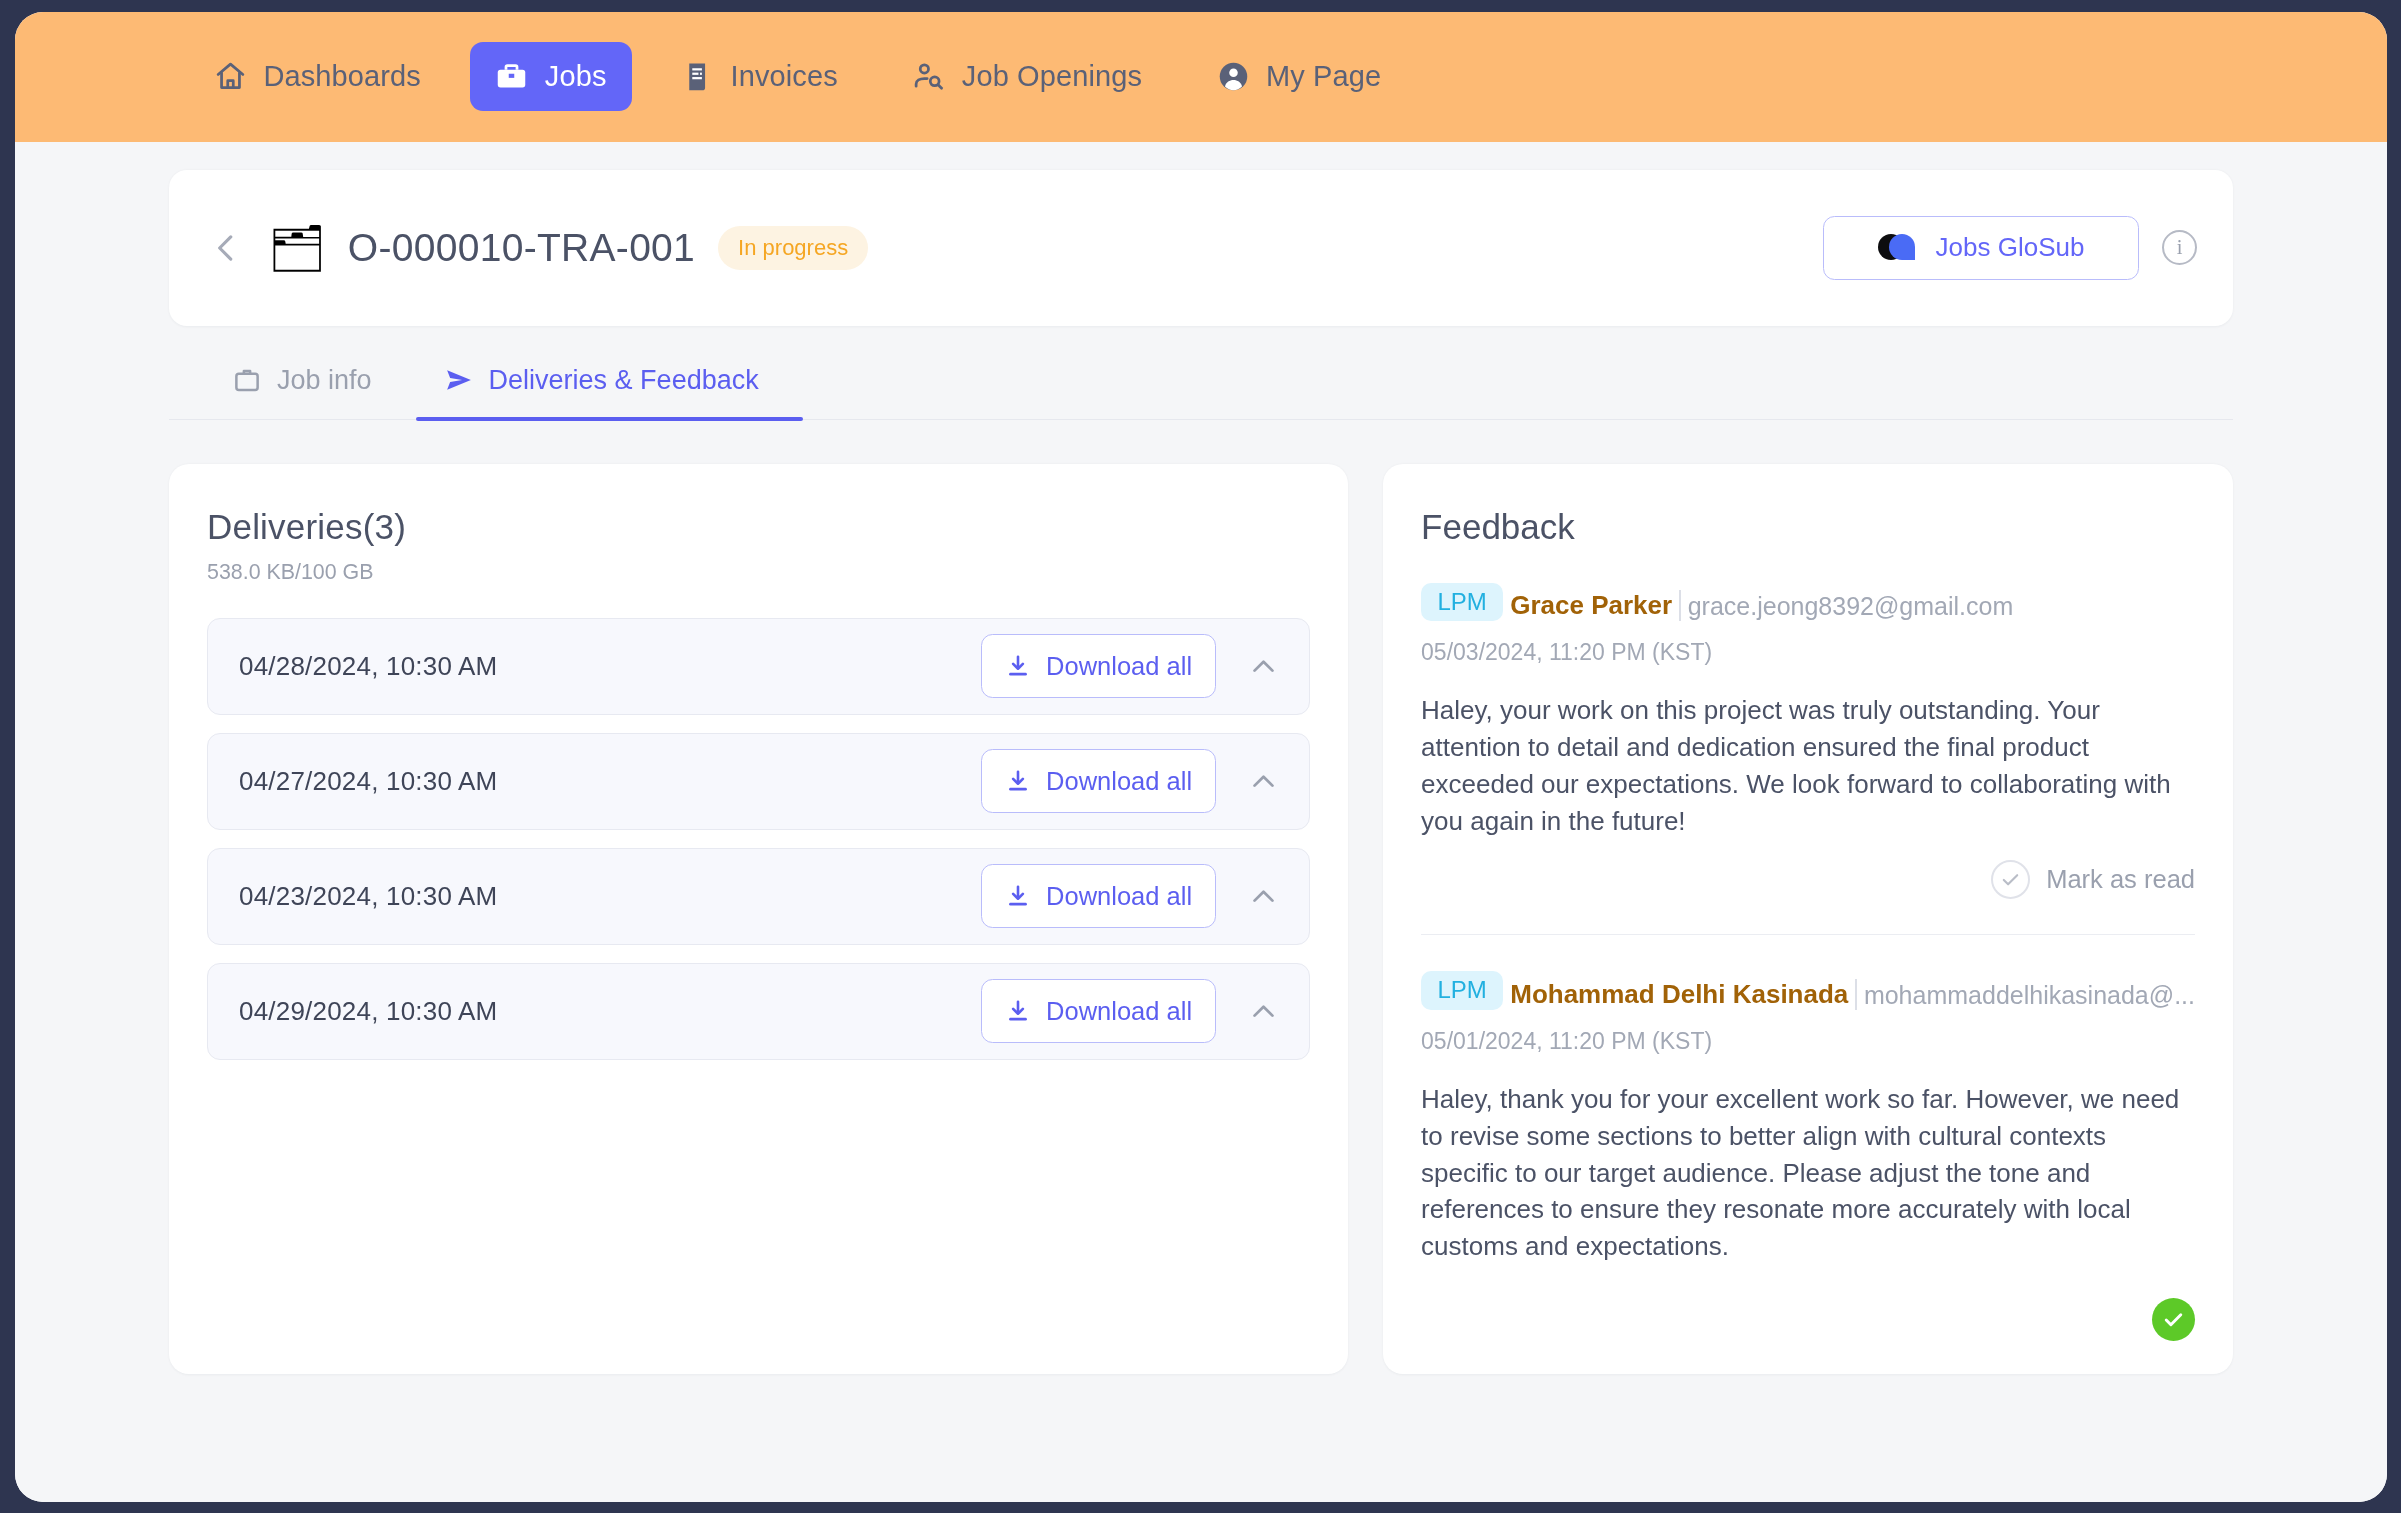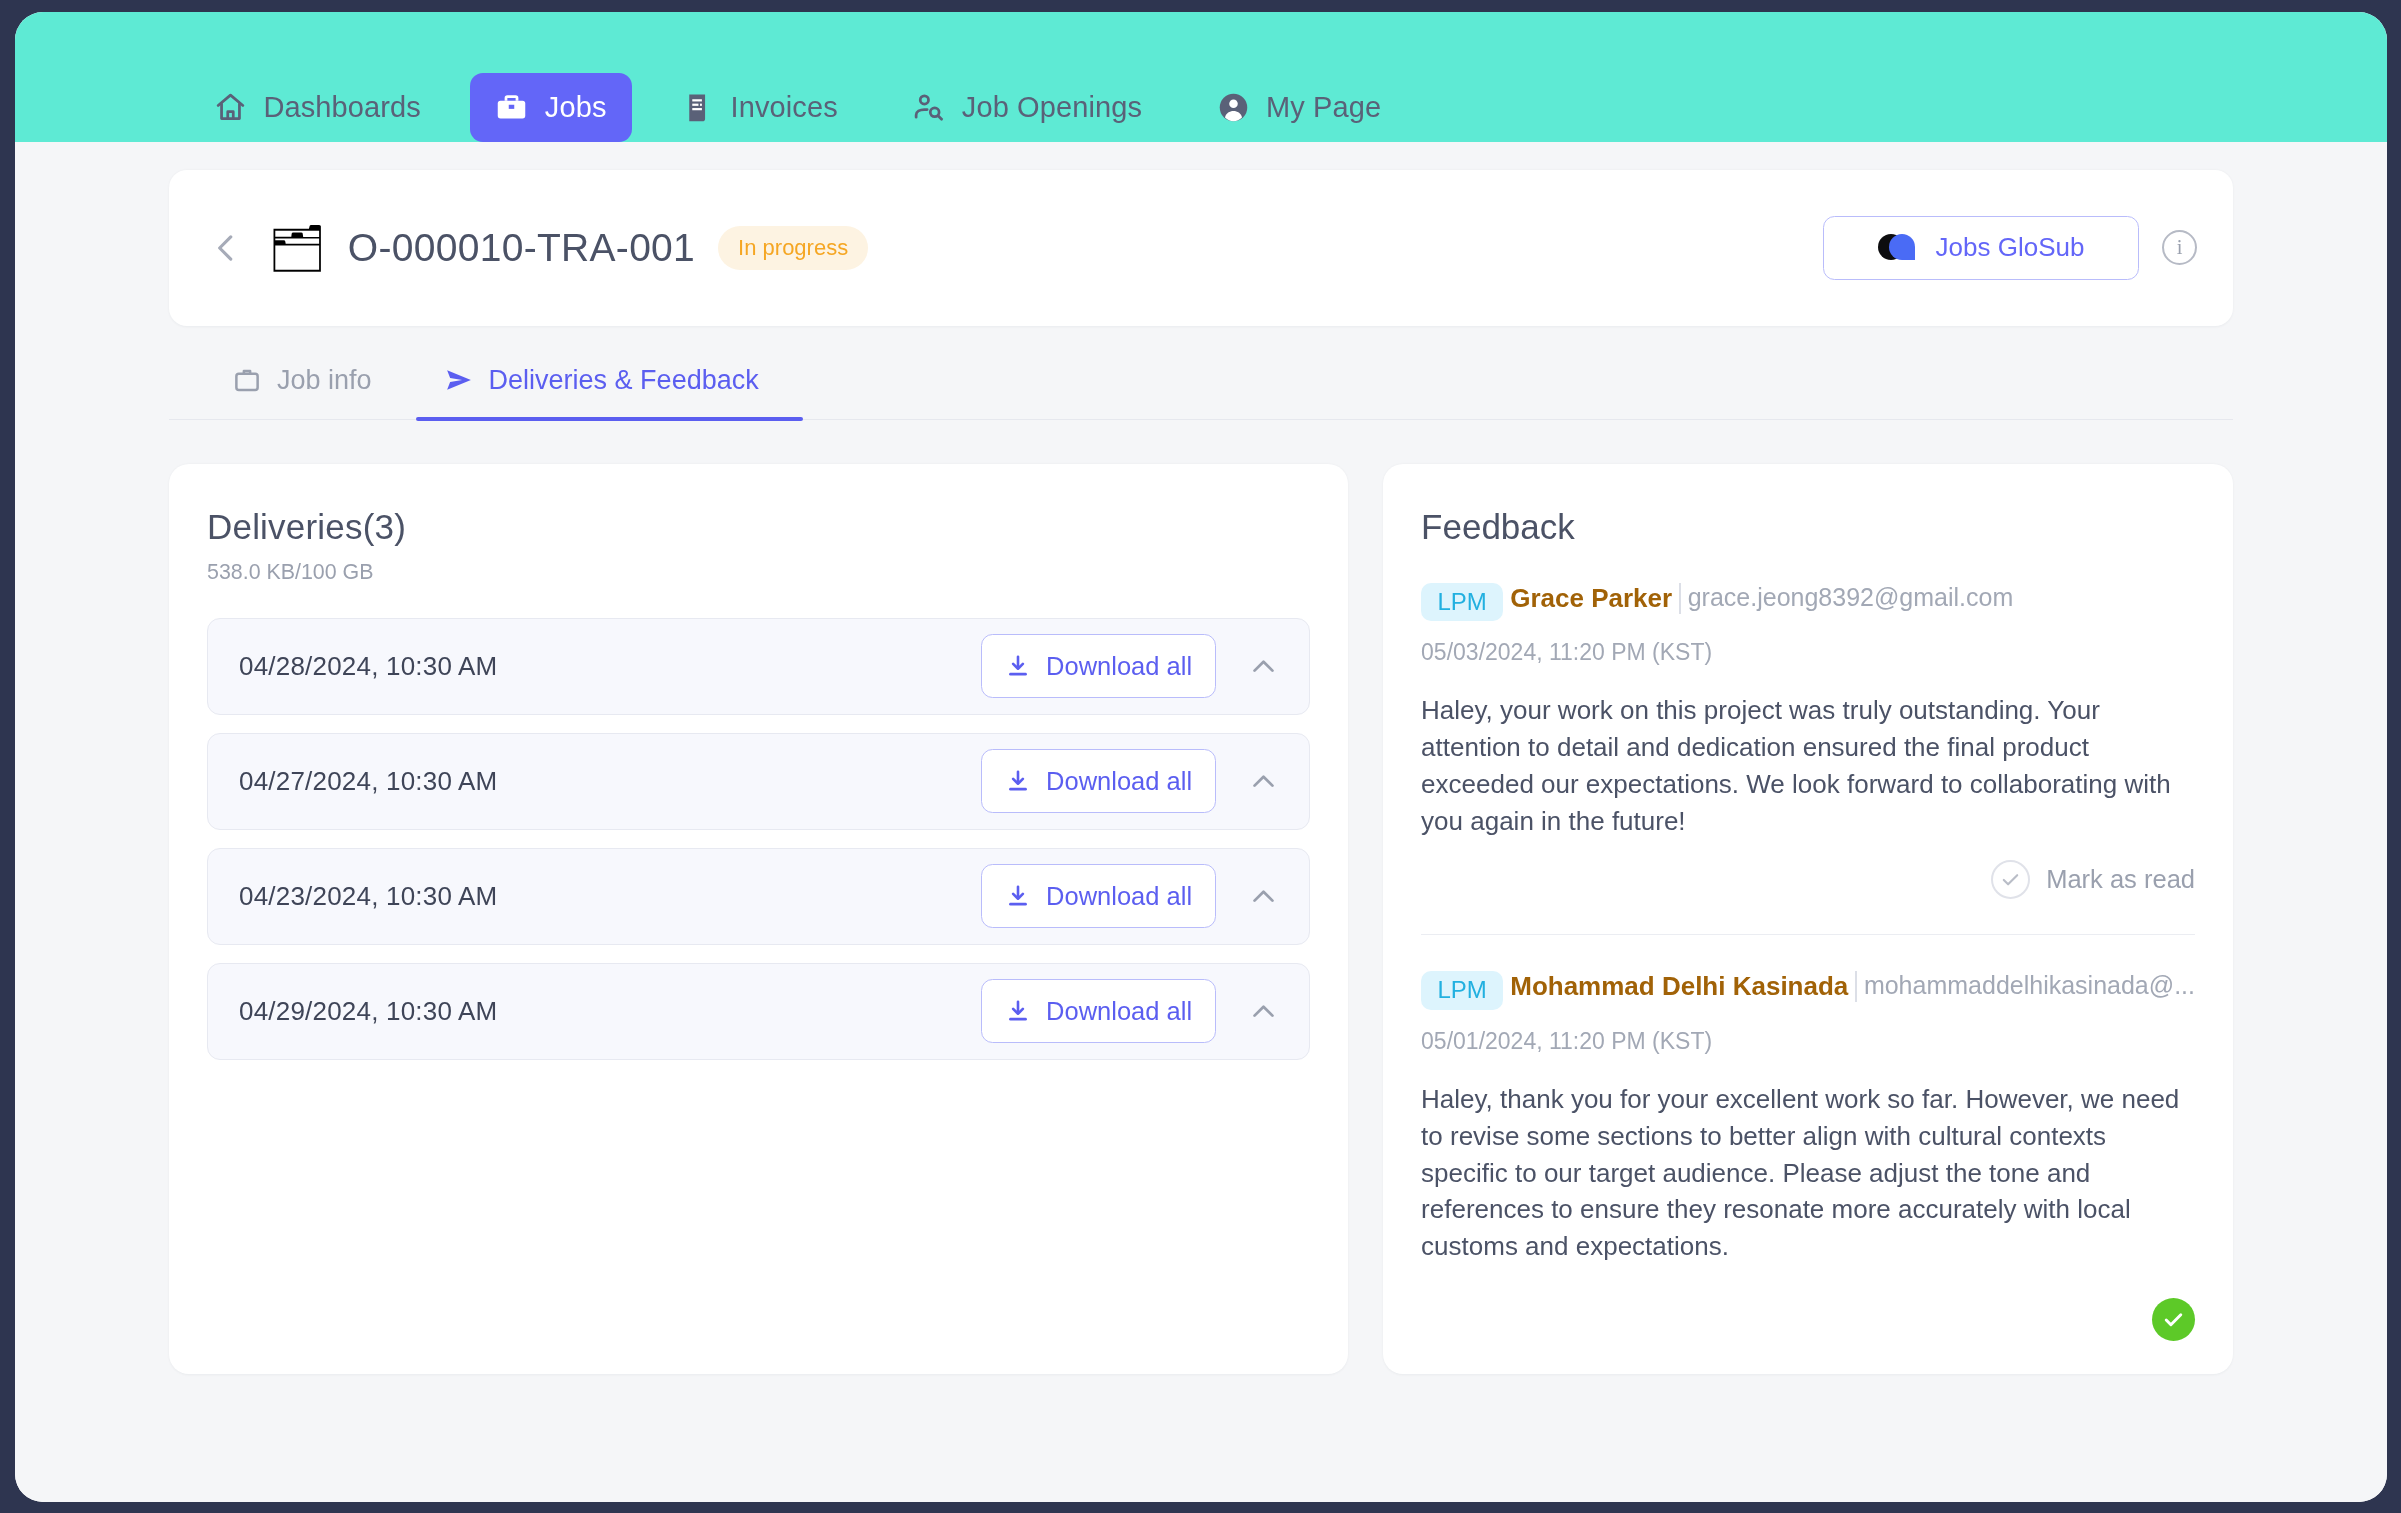--- a/index.html
+++ b/index.html
@@ -18,23 +18,23 @@
     left: 15px; top: 11.5px;
     width: 2372px; height: 1490px;
     background: #ffffff;
     border-radius: 28px;
     overflow: hidden;
   }
 
   
   .topnav {
     height: 130px;
-    background: #5eead4;
-    display: flex;
-    align-items: flex-end;
+    background: #fdba74;
+    display: flex;
+    align-items: center;
     padding-left: 174px;
     gap: 3.3px;
   }
   .nav-item {
     display: flex;
     align-items: center;
     gap: 16.4px;
     padding: 18px 25px;
     border-radius: 13px;
     color: #5a6178;
@@ -233,21 +233,21 @@
     display: flex; align-items: center; justify-content: center;
     cursor: pointer;
   }
 
   
   .fb-head-title { font-size: 35px; color: #4b5266; }
   .fb-item { padding-top: 36px; }
   .fb-item + .fb-item { border-top: 1.6px solid #ebedf2; margin-top: 35px; }
   .fb-who {
     display: flex;
-    align-items: flex-start;
+    align-items: flex-end;
     gap: 7px;
   }
   .lpm-badge {
     background: #ddf4fd;
     color: #22b0e0;
     font-size: 24px;
     padding: 7.4px 16.4px;
     border-radius: 10px;
     line-height: 1;
     white-space: nowrap;

